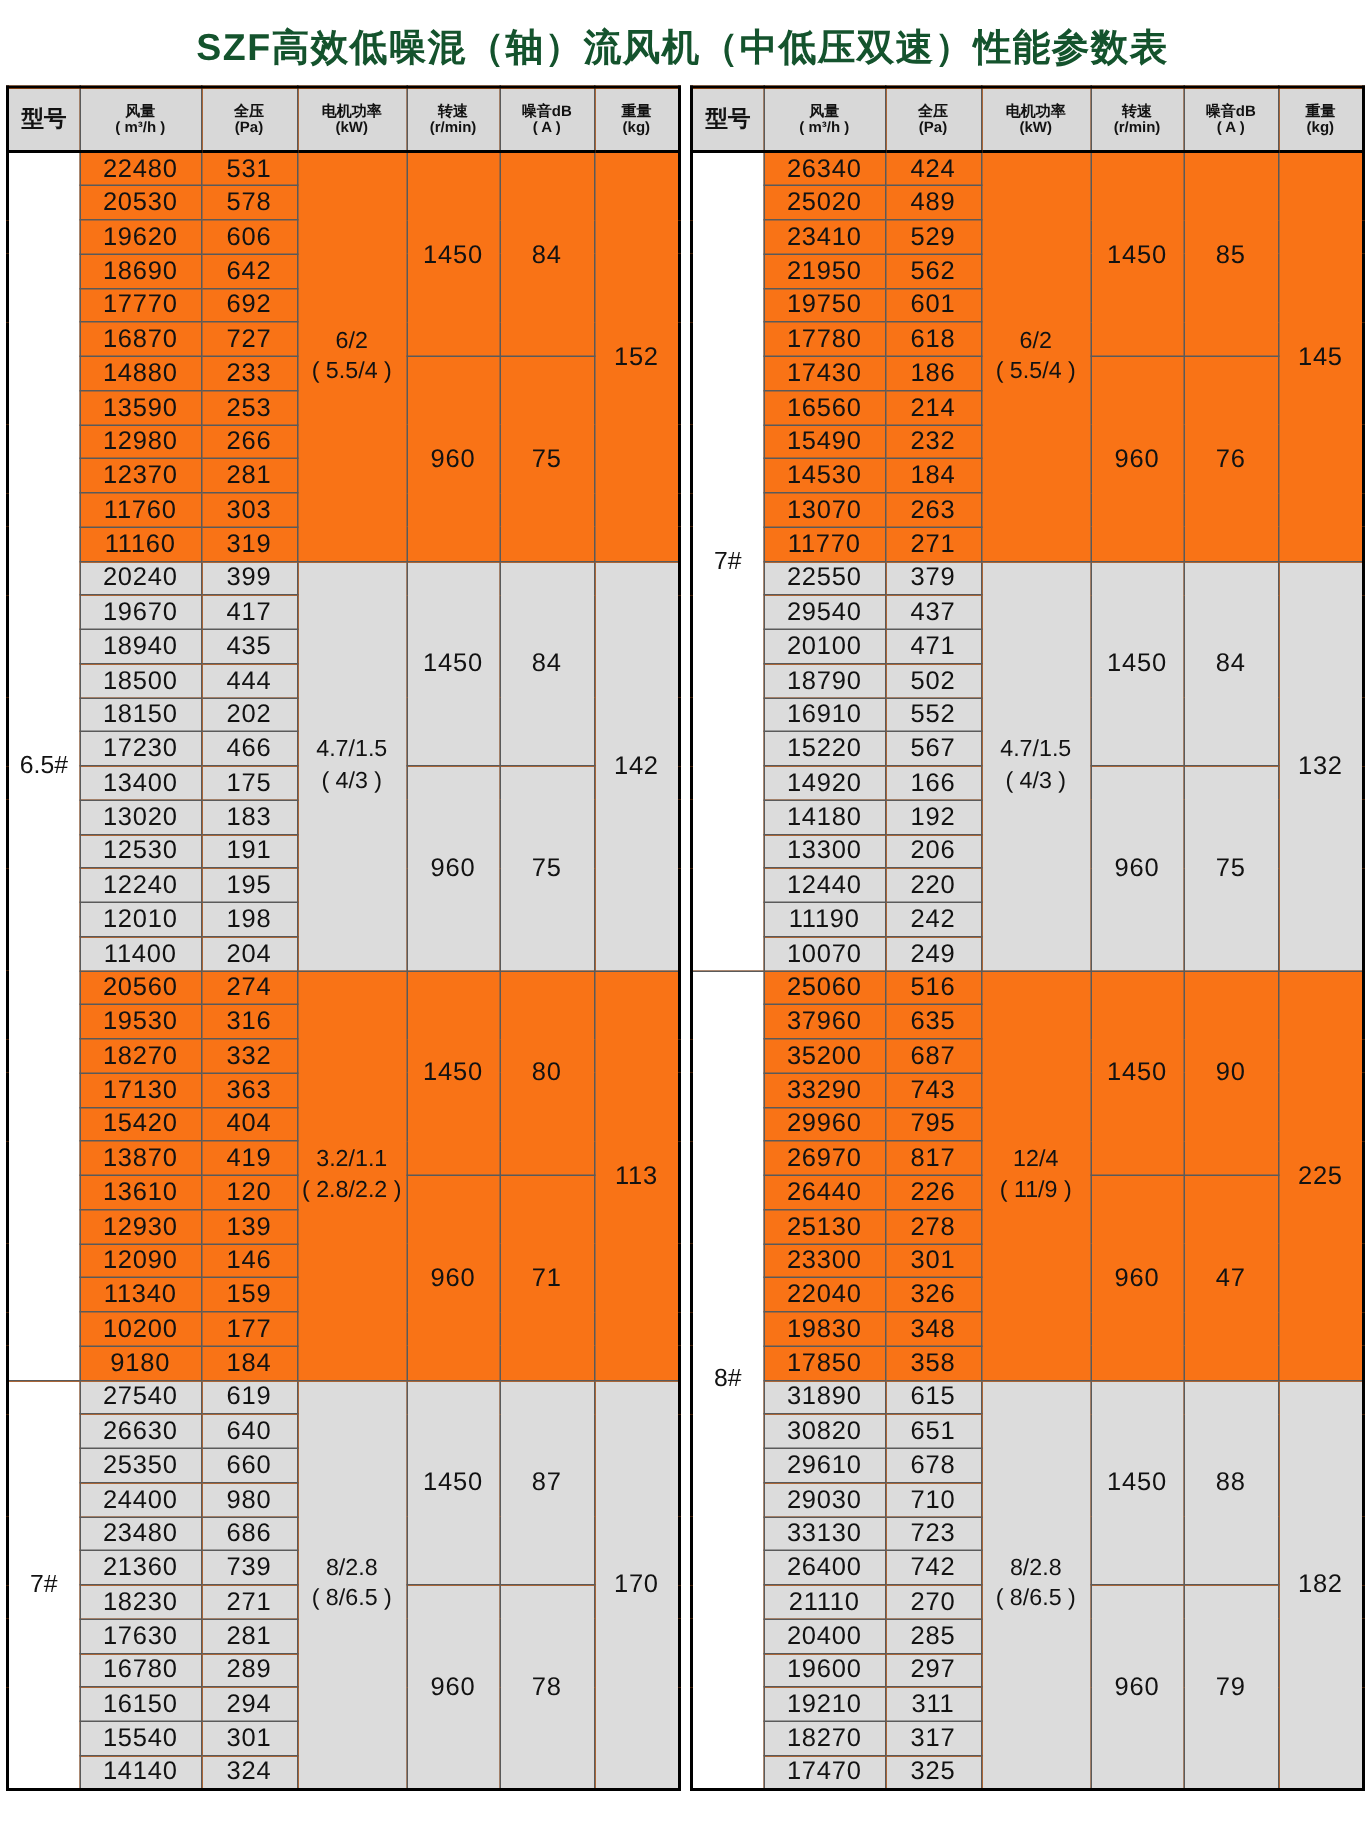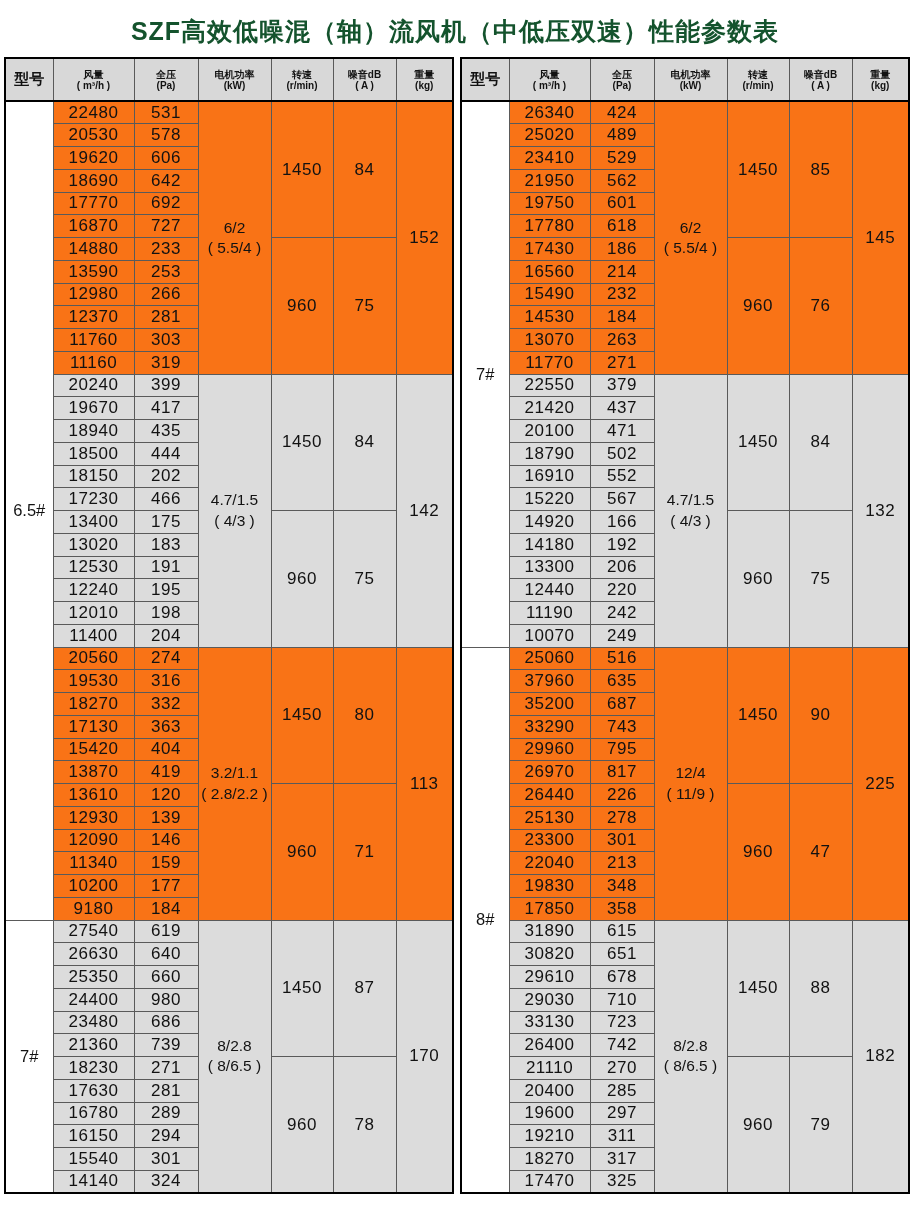--- a/index.html
+++ b/index.html
@@ -471,21 +471,21 @@
           <td class="num">379</td>
           <td rowspan="12" class="power-cell">
             <div class="pw">4.7/1.5</div>
             <div class="pw">( 4/3 )</div>
           </td>
           <td rowspan="6" class="speed-cell">1450</td>
           <td rowspan="6" class="noise-cell">84</td>
           <td rowspan="12" class="weight-cell">132</td>
         </tr>
         <tr class="shaded">
-          <td class="num">21420</td>
+          <td class="num">29540</td>
           <td class="num">437</td>
         </tr>
         <tr class="shaded">
           <td class="num">20100</td>
           <td class="num">471</td>
         </tr>
         <tr class="shaded">
           <td class="num">18790</td>
           <td class="num">502</td>
         </tr>
@@ -564,21 +564,21 @@
         <tr>
           <td class="num">25130</td>
           <td class="num">278</td>
         </tr>
         <tr>
           <td class="num">23300</td>
           <td class="num">301</td>
         </tr>
         <tr>
           <td class="num">22040</td>
-          <td class="num">213</td>
+          <td class="num">326</td>
         </tr>
         <tr>
           <td class="num">19830</td>
           <td class="num">348</td>
         </tr>
         <tr>
           <td class="num">17850</td>
           <td class="num">358</td>
         </tr>
         <tr class="shaded">

